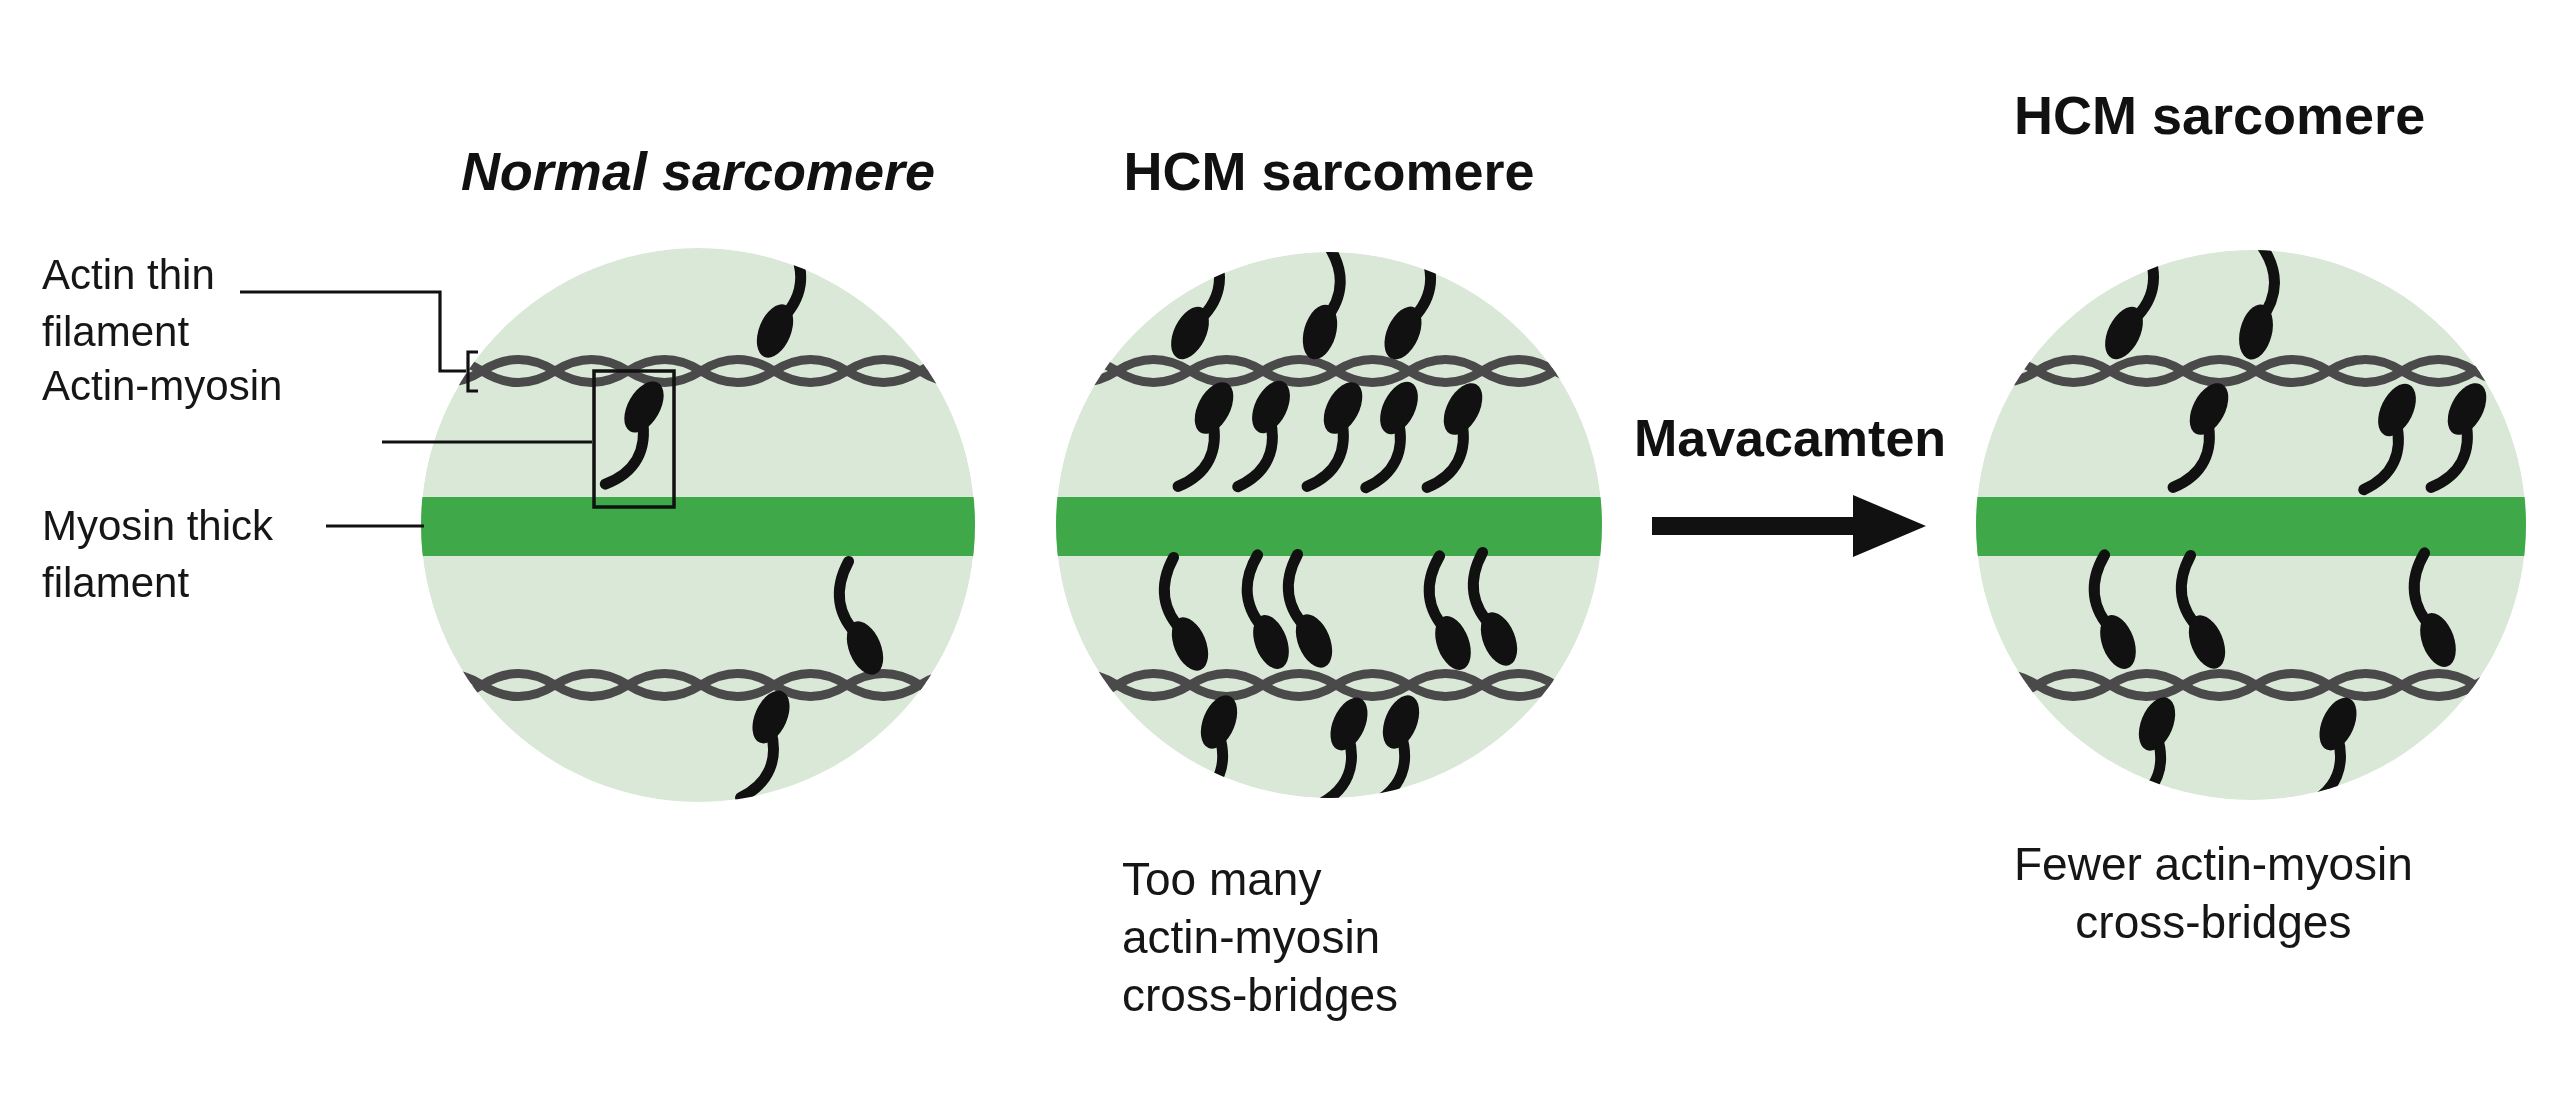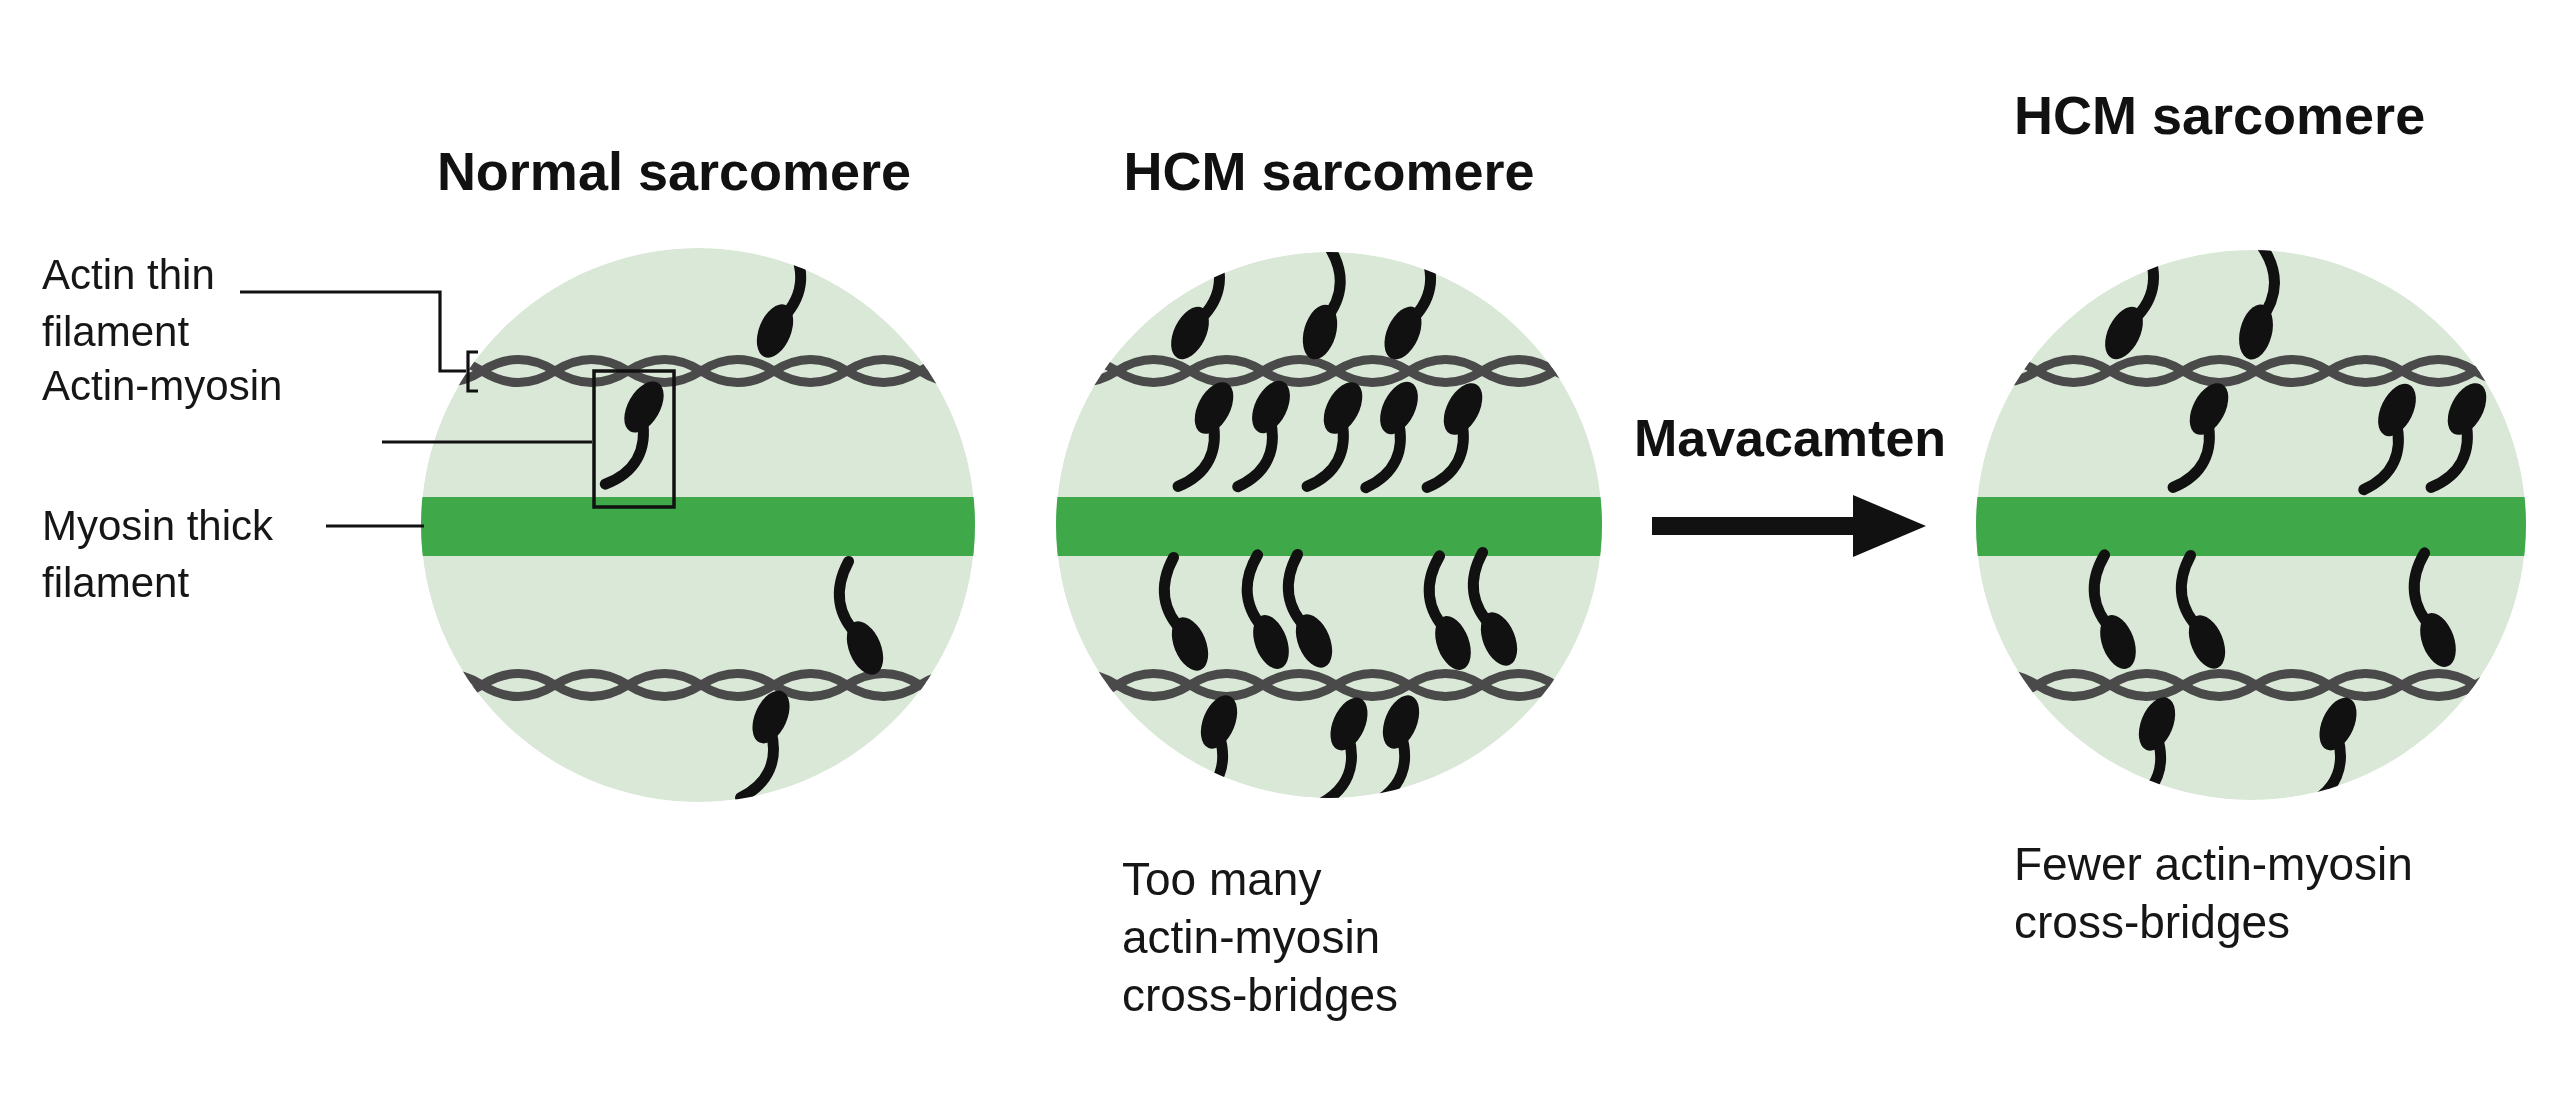--- a/index.html
+++ b/index.html
@@ -190,31 +190,31 @@
     <div>filament</div>
   </div>
   <div class="txt side-label" style="left:42px;top:357px;">
     <div>Actin-myosin</div>
   </div>
   <div class="txt side-label" style="left:42px;top:497px;">
     <div>Myosin thick</div>
     <div>filament</div>
   </div>
 
-  <div class="txt title centered" style="left:674px;top:140px;">Normal sarcomere</div>
+  <div class="txt title centered" style="left:698px;top:140px;font-style:italic;">Normal sarcomere</div>
   <div class="txt title centered" style="left:1329px;top:140px;">HCM sarcomere</div>
   <div class="txt title" style="left:2014px;top:84px;">
     <div>HCM sarcomere</div>
   </div>
 
   <div class="txt mava-label" style="left:1790px;top:408px;text-align:center;">Mavacamten</div>
 
   <div class="txt caption" style="left:1122px;top:838px;margin-top:12px;">
     <div>Too many</div>
     <div>actin-myosin</div>
     <div>cross-bridges</div>
   </div>
-  <div class="txt caption" style="left:2014px;top:835px;">
+  <div class="txt caption" style="left:2014px;top:835px;text-align:center;">
     <div>Fewer actin-myosin</div>
     <div>cross-bridges</div>
   </div>
 
 </div>
 
 </body></html>

